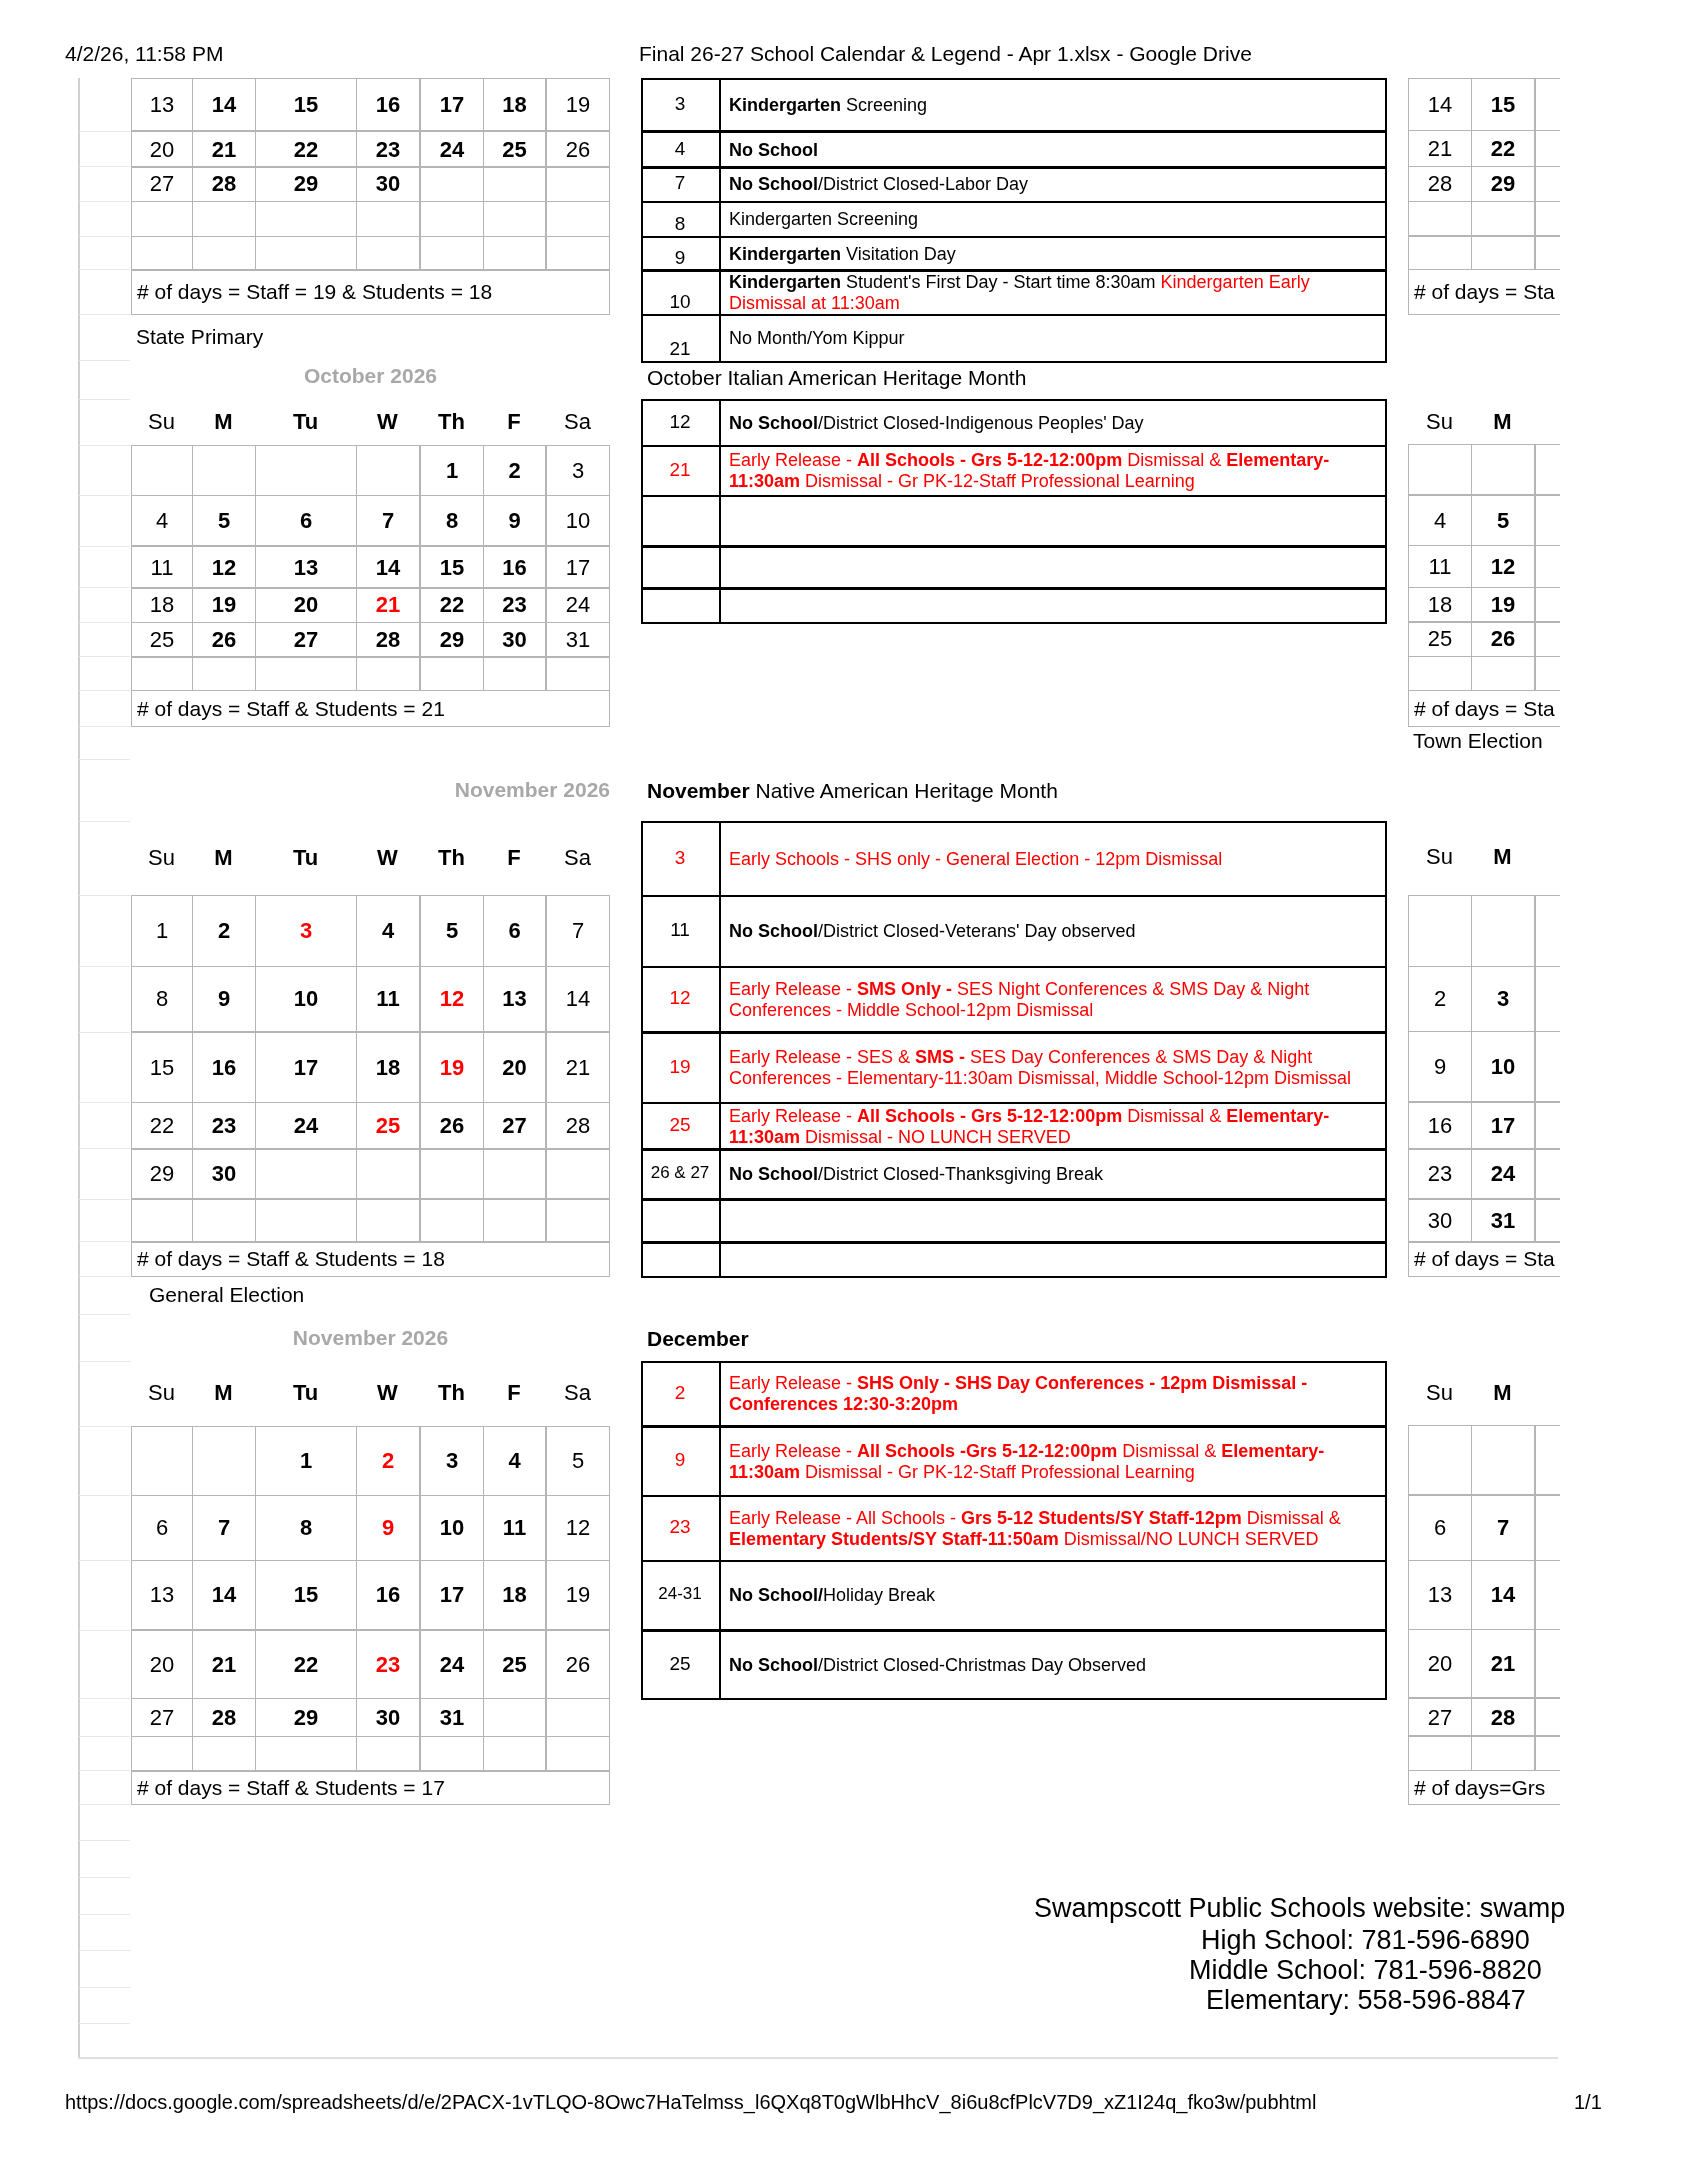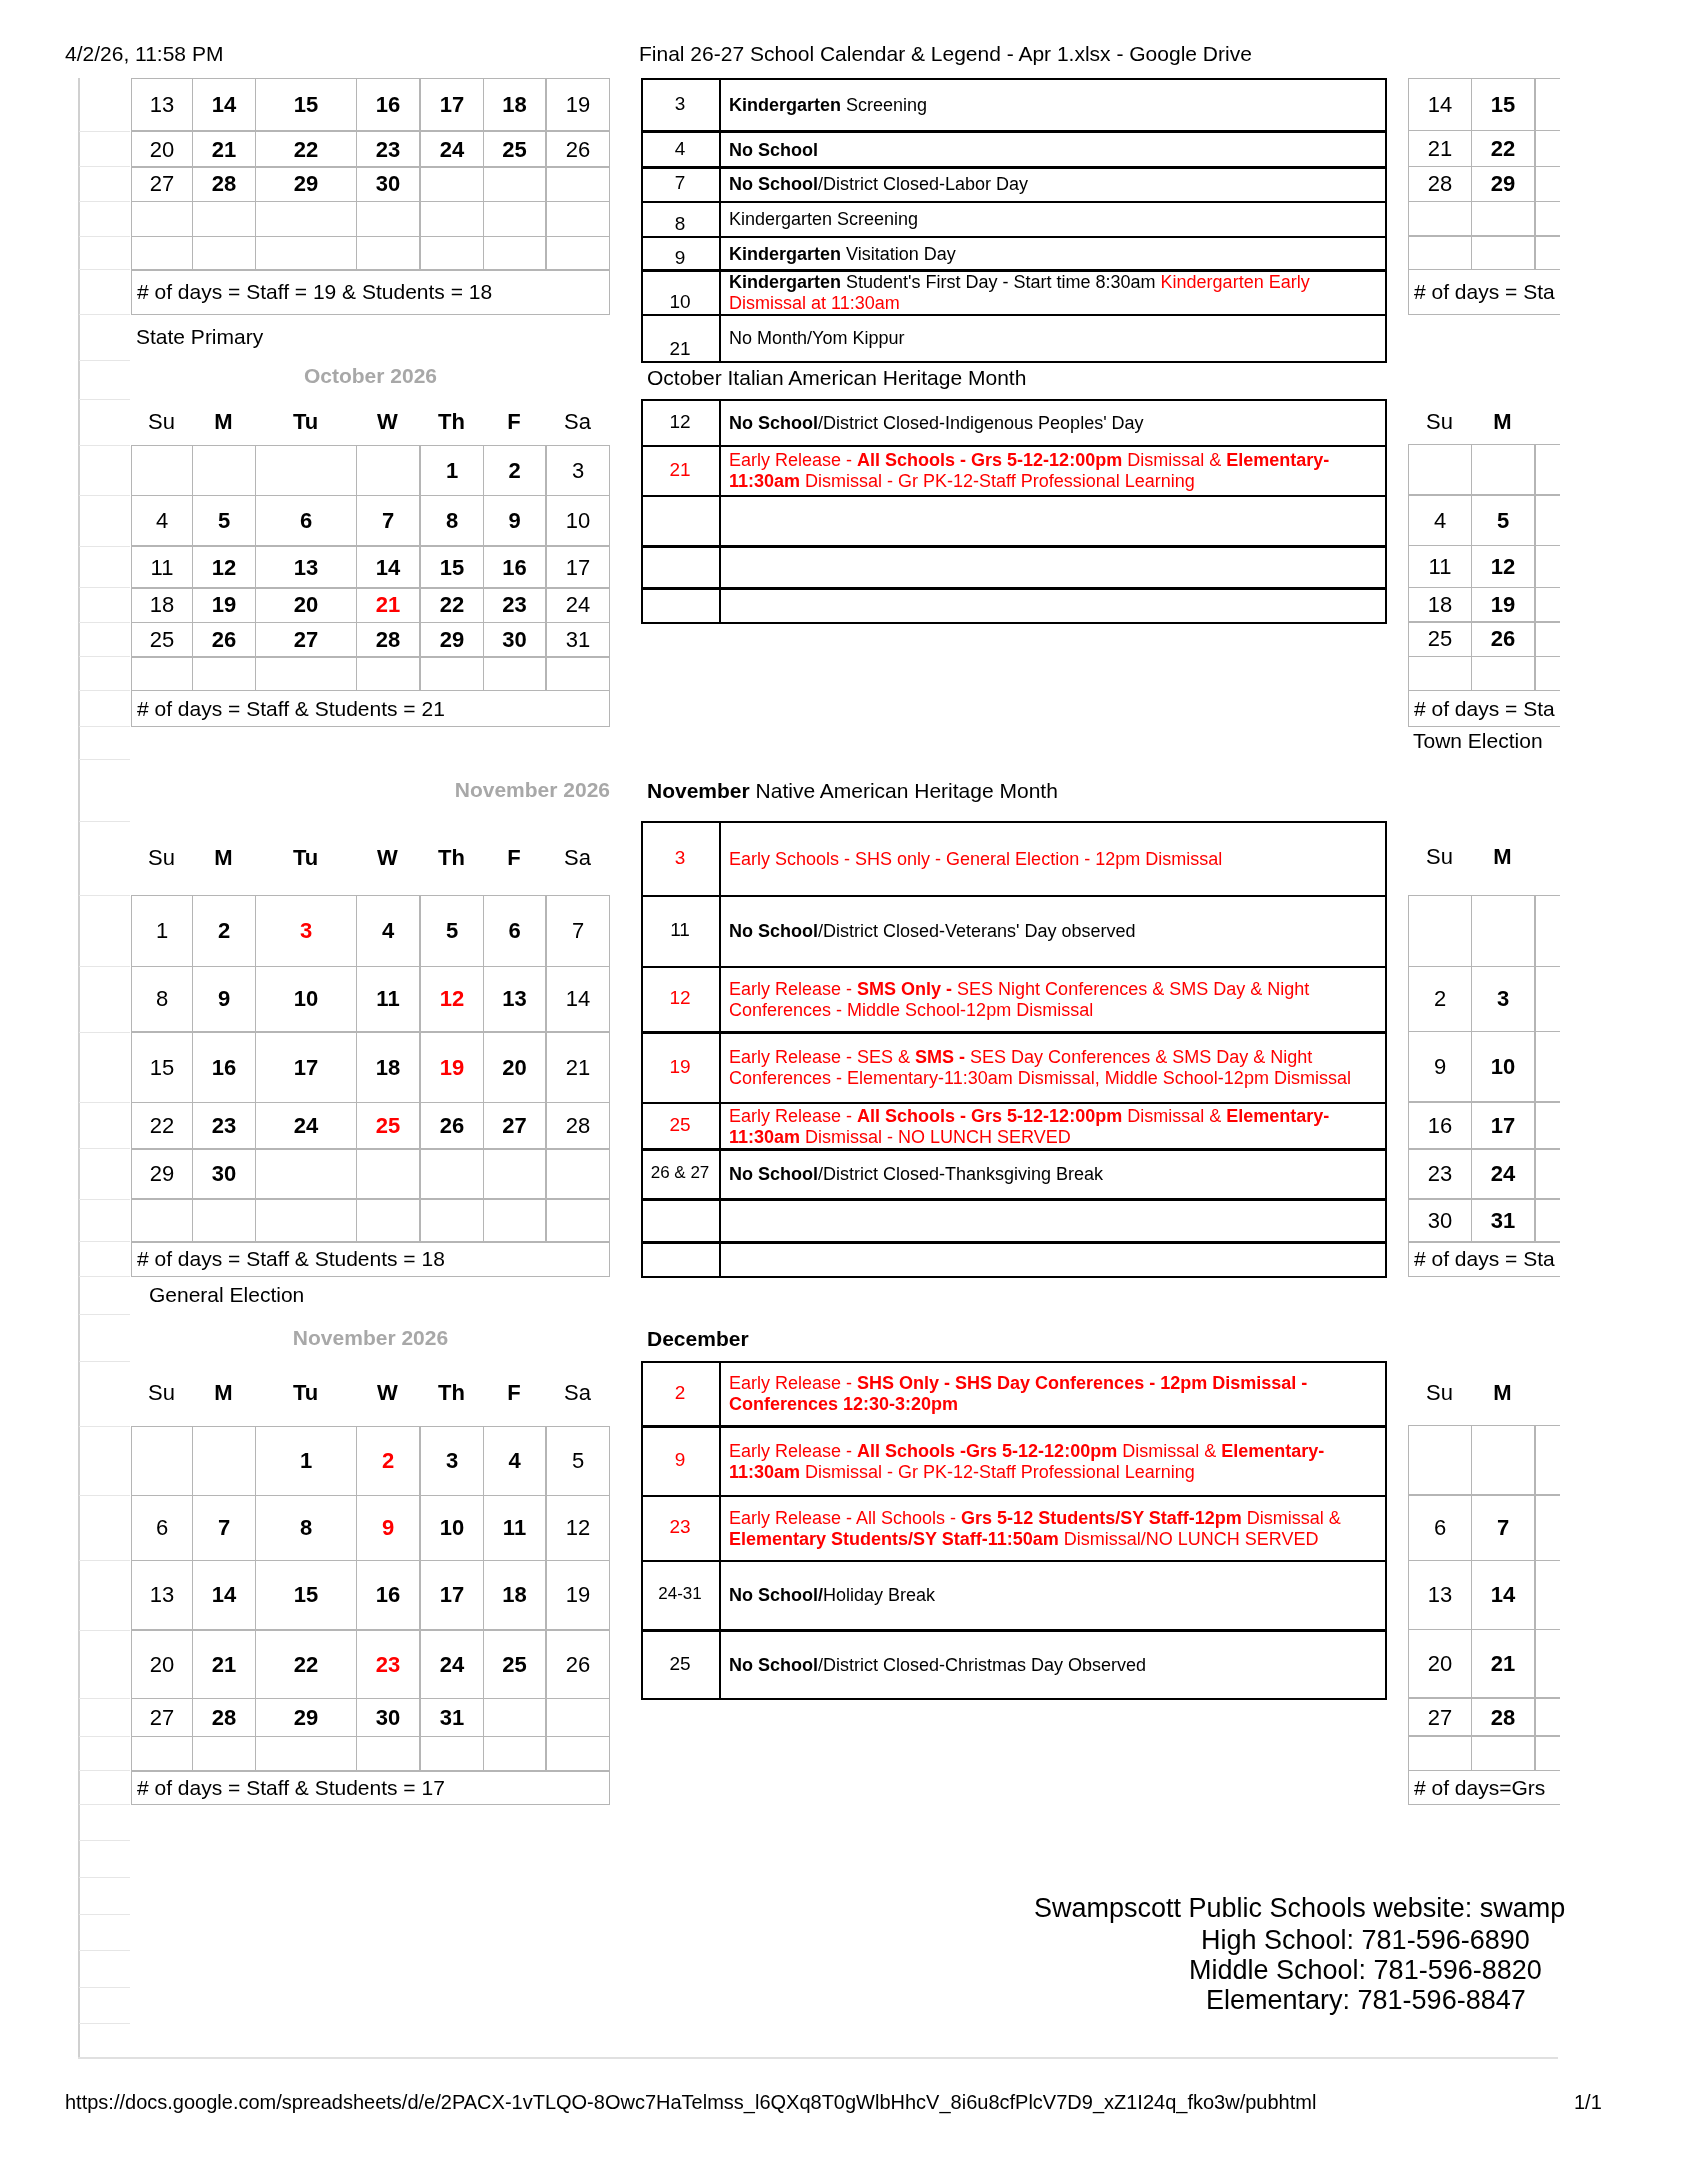--- a/index.html
+++ b/index.html
@@ -490,17 +490,17 @@
     <div class="cell box b" style="left: 131px; top: 1629px; width: 64px; height: 39px;">2</div>
     <div class="cell box" style="left: 4px; top: 1666px; width: 64px; height: 36px;"></div>
     <div class="cell box b" style="left: 67px; top: 1666px; width: 64px; height: 36px;"></div>
     <div class="cell box b" style="left: 131px; top: 1666px; width: 64px; height: 36px;"></div>
     <div class="days-row" style="left: 4px; top: 1701px; width: 198px; height: 35px;"># of days=Grs</div>
   </div>
 
 <div class="contact" style="left:1034px; top:1893px;">Swampscott Public Schools website: swamp</div>
 <div class="contact" style="left:1201px; top:1925px;">High School: 781-596-6890</div>
 <div class="contact" style="left:1189px; top:1955px;">Middle School: 781-596-8820</div>
-<div class="contact" style="left:1206px; top:1985px;">Elementary: 781-596-8847</div>
+<div class="contact" style="left:1206px; top:1985px;">Elementary: 558-596-8847</div>
 
 <div class="abs" style="left:65px; top:2091px; font-size:20px; white-space:nowrap;">https://docs.google.com/spreadsheets/d/e/2PACX-1vTLQO-8Owc7HaTelmss_l6QXq8T0gWlbHhcV_8i6u8cfPlcV7D9_xZ1I24q_fko3w/pubhtml</div>
 <div class="abs" style="left:1574px; top:2091px; font-size:20px;">1/1</div>
 
 
 </body></html>

